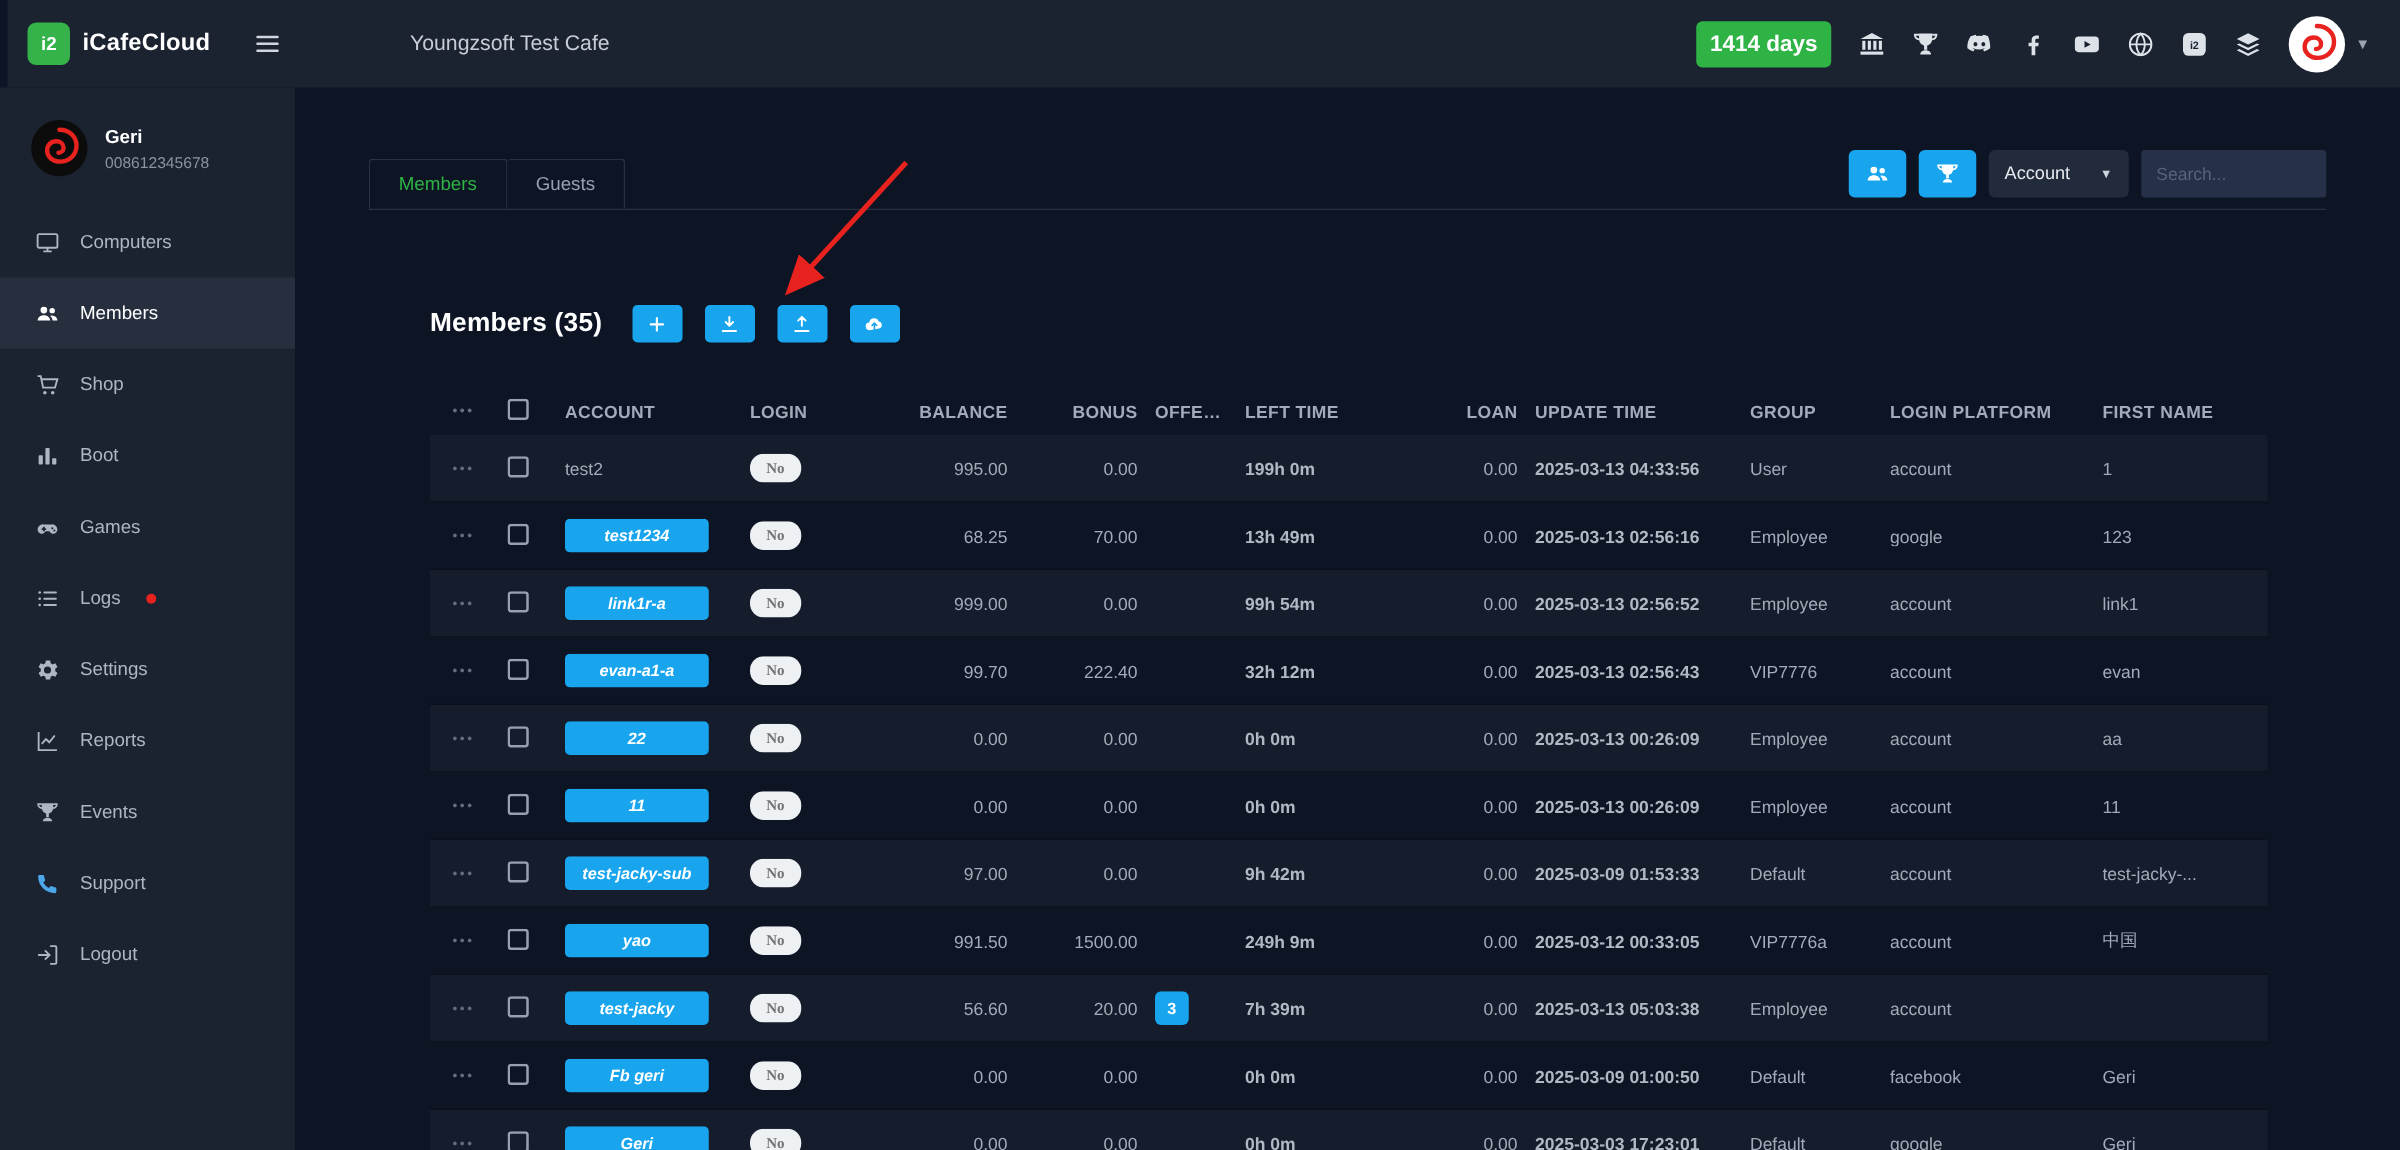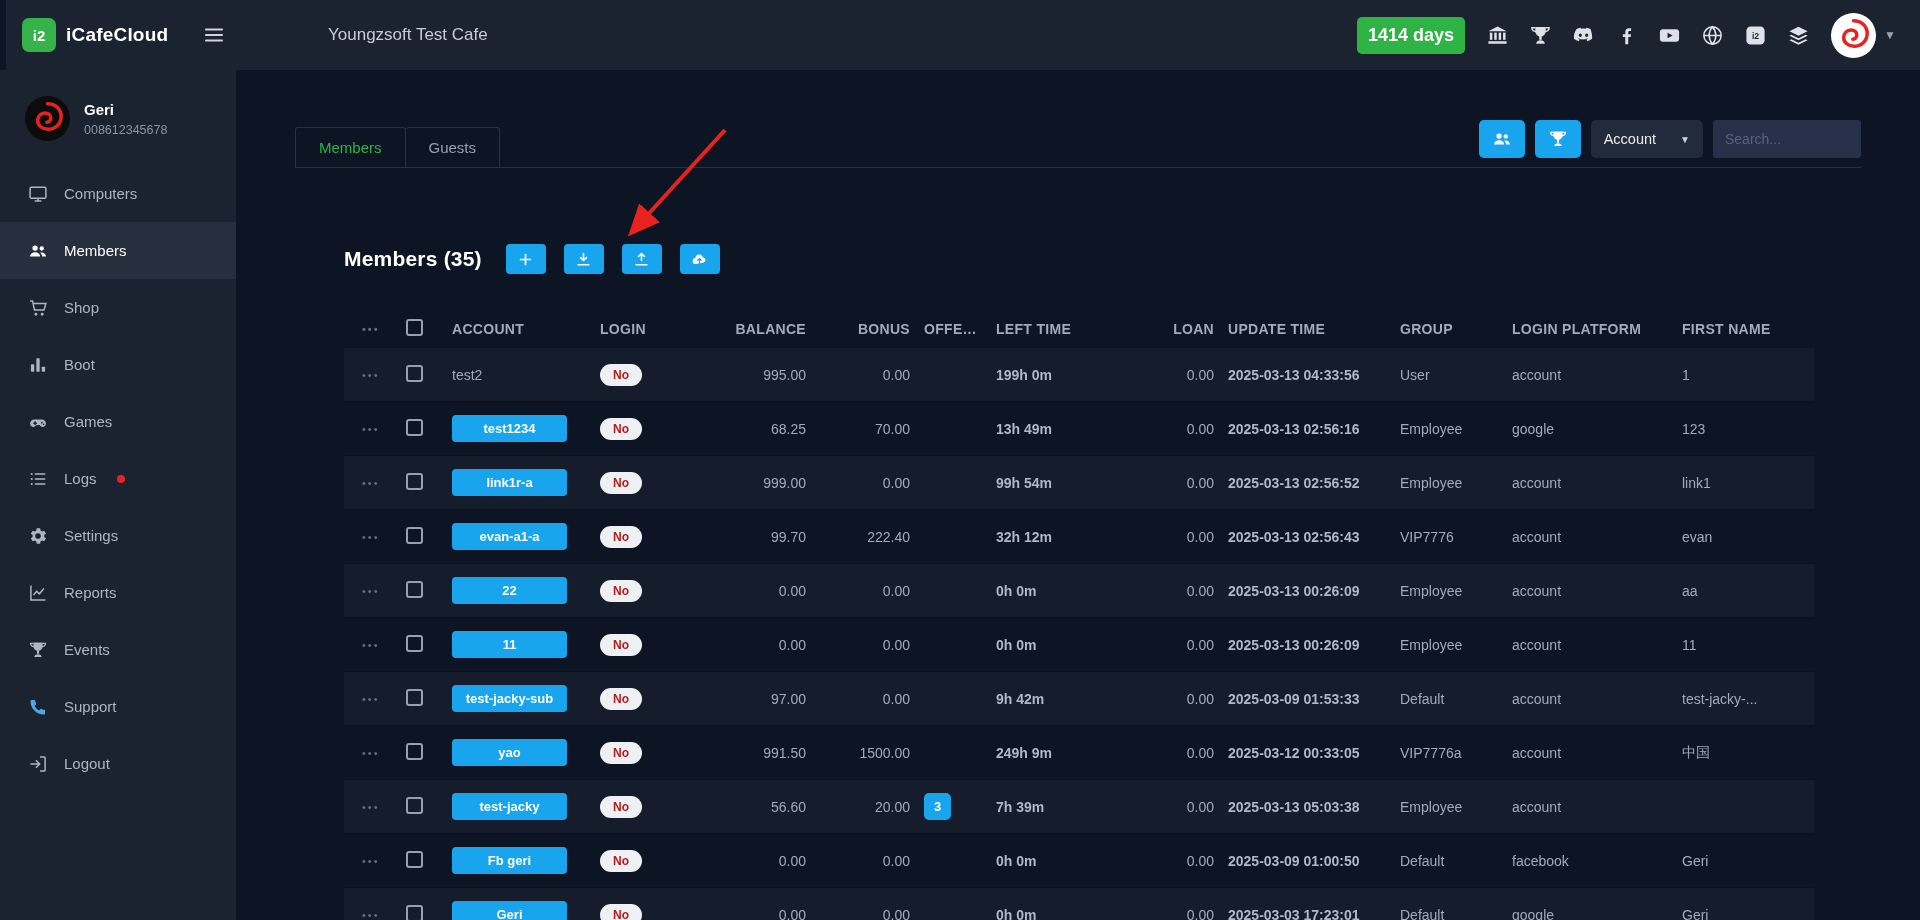--- a/index.html
+++ b/index.html
@@ -62,23 +62,23 @@
   .table{margin-top:36px;}
   .thead,.trow{display:grid;grid-template-columns:62px 46px 148px 112px 108px 104px 72px 158px 74px 172px 112px 170px 1fr;align-items:center;}
   .thead{height:38px;color:#99a2b3;font-size:13px;font-weight:700;letter-spacing:.3px;}
   .trow{height:54px;box-sizing:border-box;border-bottom:1px solid #0b101c;}
   .tbody .trow:nth-child(odd){background:#151c2b;}
   .cell{padding-right:14px;overflow:hidden;white-space:nowrap;text-overflow:ellipsis;font-size:14px;color:#a3abba;}
   .cell.num{text-align:right;}
   .cell.semibold{font-weight:600;color:#b0b8c6;}
   .c-actions{padding-left:18px;color:#646e80;font-size:11px;letter-spacing:2px;cursor:pointer;}
   .checkbox{width:17px;height:17px;border:2px solid #97a0b0;border-radius:3px;display:inline-block;background:transparent;cursor:pointer;box-sizing:border-box;}
-  .acct-btn{display:inline-flex;align-items:center;justify-content:center;min-width:115px;height:27px;background:#18a5ee;color:#fff;border-radius:4px;font-size:13px;font-weight:600;padding:0 8px;box-sizing:border-box;cursor:pointer;}
+  .acct-btn{display:inline-flex;align-items:center;justify-content:center;min-width:115px;height:27px;background:#18a5ee;color:#fff;border-radius:4px;font-size:13px;font-weight:600;padding:0 8px;box-sizing:border-box;cursor:pointer;font-style:italic;}
   .acct-plain{color:#a3abba;font-size:14px;}
-  .pill{background:#eef1f4;color:#b91c1c;border-radius:11px;font-size:12px;font-weight:600;padding:4px 13px;display:inline-block;}
+  .pill{background:#eef1f4;color:#737373;border-radius:11px;font-size:12px;font-weight:600;padding:4px 13px;display:inline-block;font-family:Liberation Serif, serif;}
   .offer-badge{background:#18a5ee;color:#fff;border-radius:5px;width:27px;height:27px;display:inline-flex;align-items:center;justify-content:center;font-size:13px;font-weight:600;cursor:pointer;}
   
   .annot{position:absolute;left:560px;top:110px;z-index:20;pointer-events:none;}
 </style>
 </head>
 <body>
 
 <div class="header">
   <div class="brand-zone">
     <div class="logo-mark">i2</div>

